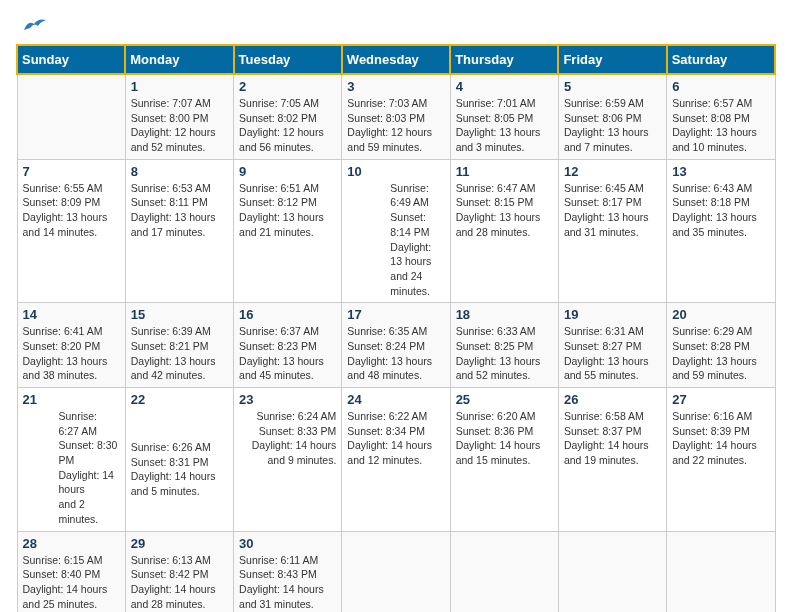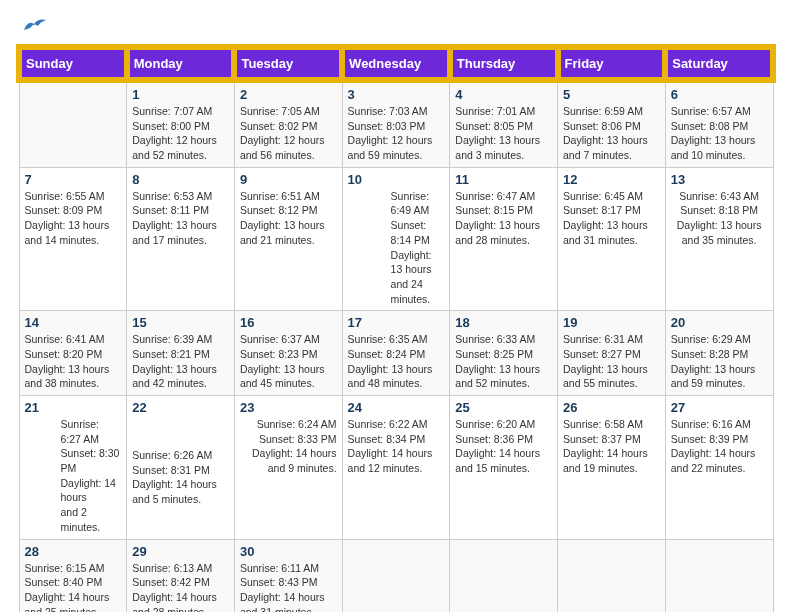--- a/index.html
+++ b/index.html
@@ -38,27 +38,27 @@
       font-size: 16px;
       color: #555;
       font-weight: normal;
     }
     table {
       width: 100%;
       border-collapse: collapse;
       font-size: 11px;
     }
     thead tr th {
-      background-color: #6d28d9;
+      background-color: #0369a1;
       color: #fff;
       padding: 6px 4px;
       text-align: left;
       font-size: 13px;
       font-weight: bold;
-      border: 6px solid #eab308;
+      border: 2px solid #eab308;
     }
     tbody tr td {
       border: 1px solid #ccc;
       padding: 4px 5px;
       vertical-align: top;
       width: calc(100% / 7);
       min-height: 80px;
     }
     tbody tr:nth-child(odd) td {
       background-color: #f9f9f9;
@@ -197,21 +197,21 @@
         </td>
         <td>
           <span class="day-num">12</span>
           <div class="day-info" style="white-space: pre-line;">Sunrise: 6:45 AM
 Sunset: 8:17 PM
 Daylight: 13 hours
 and 31 minutes.</div>
         </td>
         <td>
           <span class="day-num">13</span>
-          <div class="day-info" style="white-space: pre-line; text-align: center;">Sunrise: 6:43 AM
+          <div class="day-info" style="white-space: pre-line;">Sunrise: 6:43 AM
 Sunset: 8:18 PM
 Daylight: 13 hours
 and 35 minutes.</div>
         </td>
       </tr>
       <tr>
         <td>
           <span class="day-num">14</span>
           <div class="day-info" style="white-space: pre-line;">Sunrise: 6:41 AM
 Sunset: 8:20 PM

